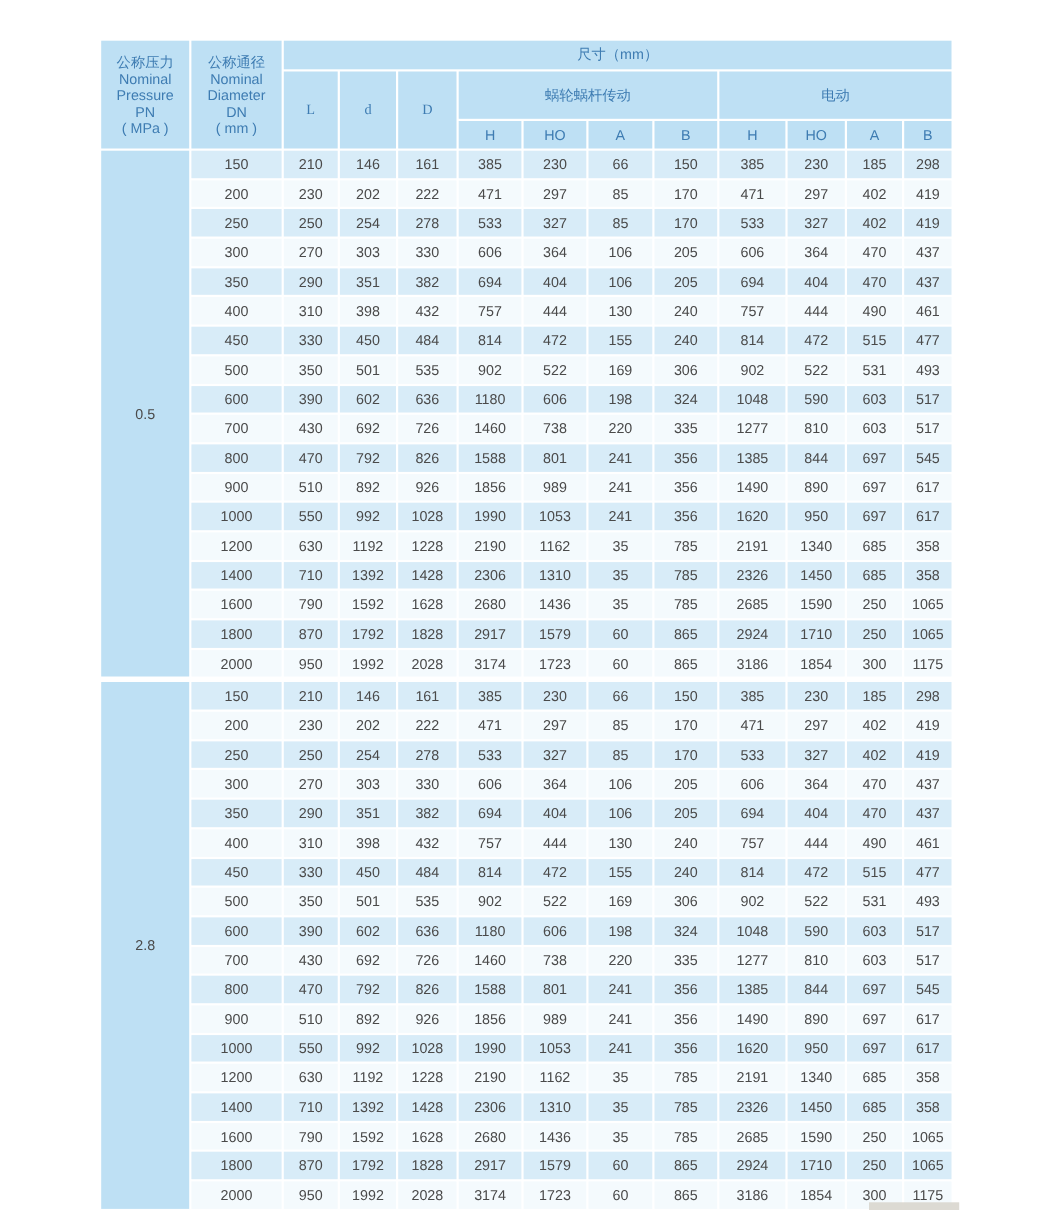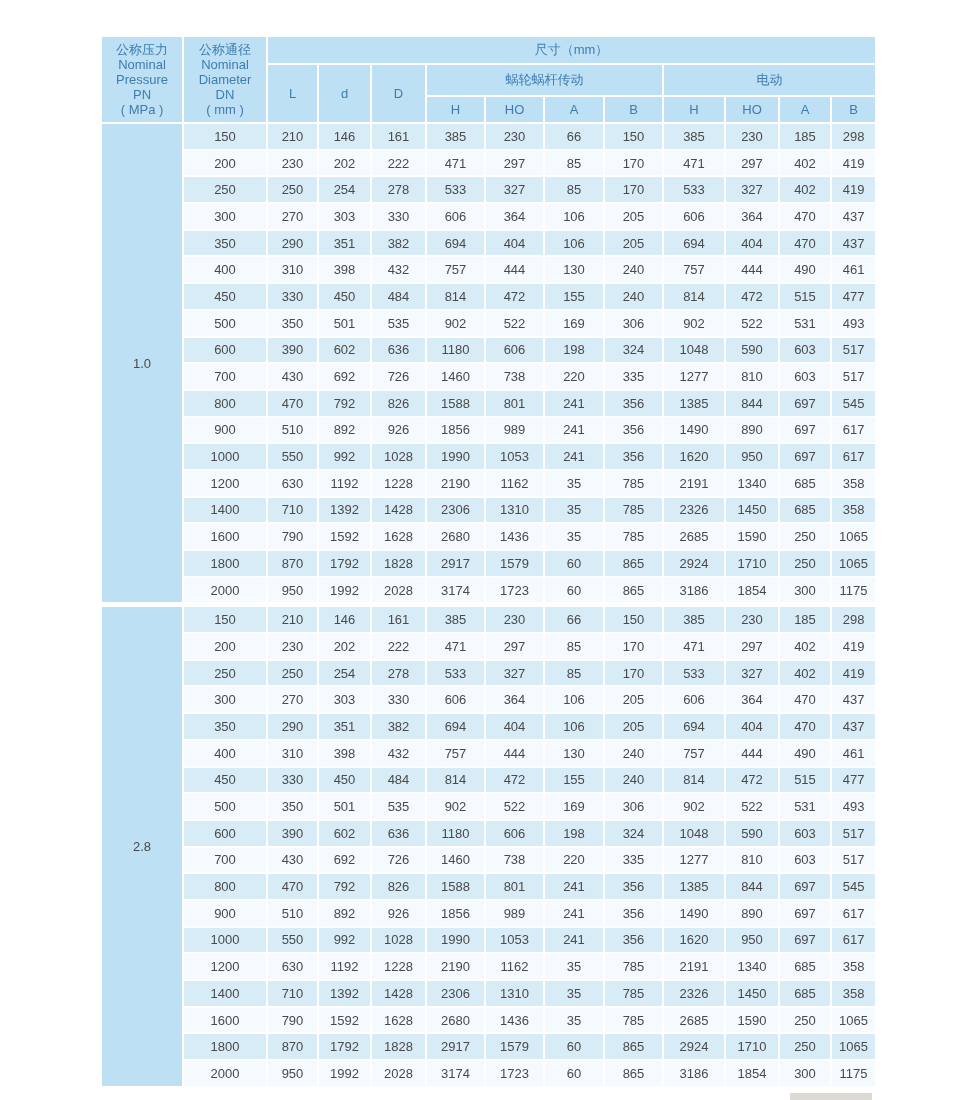--- a/index.html
+++ b/index.html
@@ -9,21 +9,21 @@
     font-family: "Liberation Sans", "DejaVu Sans", sans-serif;
   }
   body {
     width: 960px;
     height: 1100px;
     position: relative;
     overflow: hidden;
   }
   .table-wrap {
     position: absolute;
-    left: 100px;
+    left: 90px;
     top: 35px;
   }
   table.dim-table {
     border-collapse: separate;
     border-spacing: 2px;
     table-layout: fixed;
     width: 777px;
     background: #ffffff;
   }
   .dim-table th, .dim-table td {
@@ -33,21 +33,21 @@
     vertical-align: middle;
     overflow: hidden;
   }
   .dim-table thead th {
     background: #bee0f4;
     color: #3e7cb2;
     font-weight: normal;
     font-size: 13px;
   }
   .dim-table thead tr.hdr-row-1 th { height: 26px; }
-  .dim-table thead tr.hdr-row-2 th { height: 30px; }
+  .dim-table thead tr.hdr-row-2 th { height: 43px; font-family: Liberation Serif, serif; }
   .dim-table thead tr.hdr-row-3 th { height: 25px; }
   th.hdr-left {
     font-size: 12.5px;
     line-height: 15px;
     white-space: pre-line;
   }
   .dim-table tbody td {
     height: 24.7px;
     font-size: 13px;
     color: #4a4a4a;
@@ -122,21 +122,21 @@
         <th>A</th>
         <th>B</th>
         <th>H</th>
         <th>HO</th>
         <th>A</th>
         <th>B</th>
       </tr>
     </thead>
     <tbody>
         <tr class="stripe-a">
-          <td class="pressure-cell" rowspan="18">1.0</td>
+          <td class="pressure-cell" rowspan="18">0.5</td>
           <td>150</td>
           <td>210</td>
           <td>146</td>
           <td>161</td>
           <td>385</td>
           <td>230</td>
           <td>66</td>
           <td>150</td>
           <td class="elec">385</td>
           <td class="elec">230</td>

